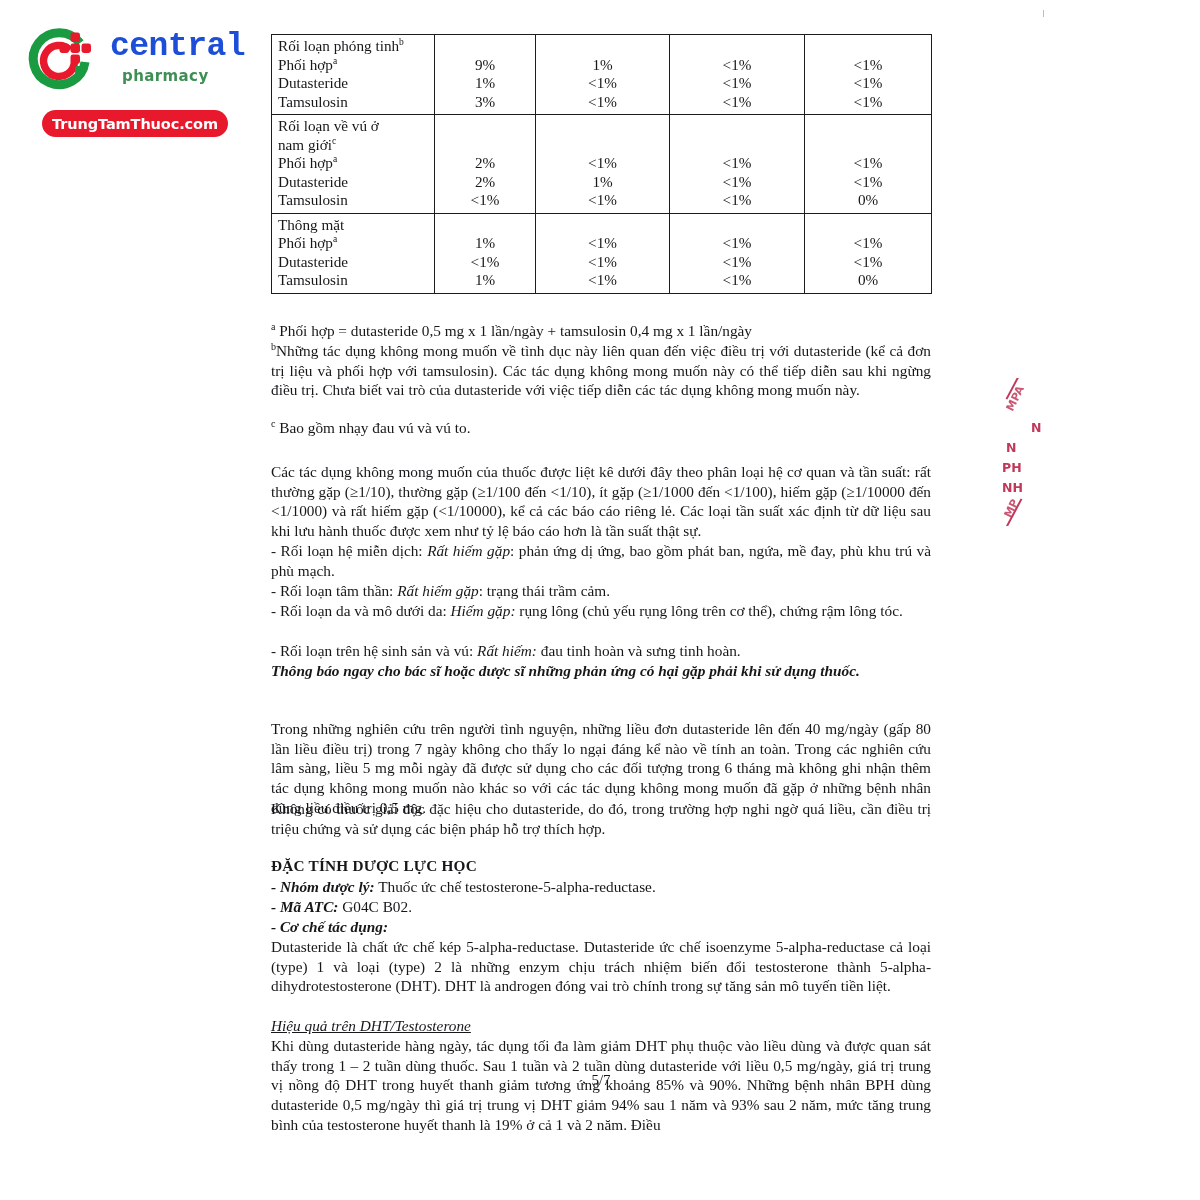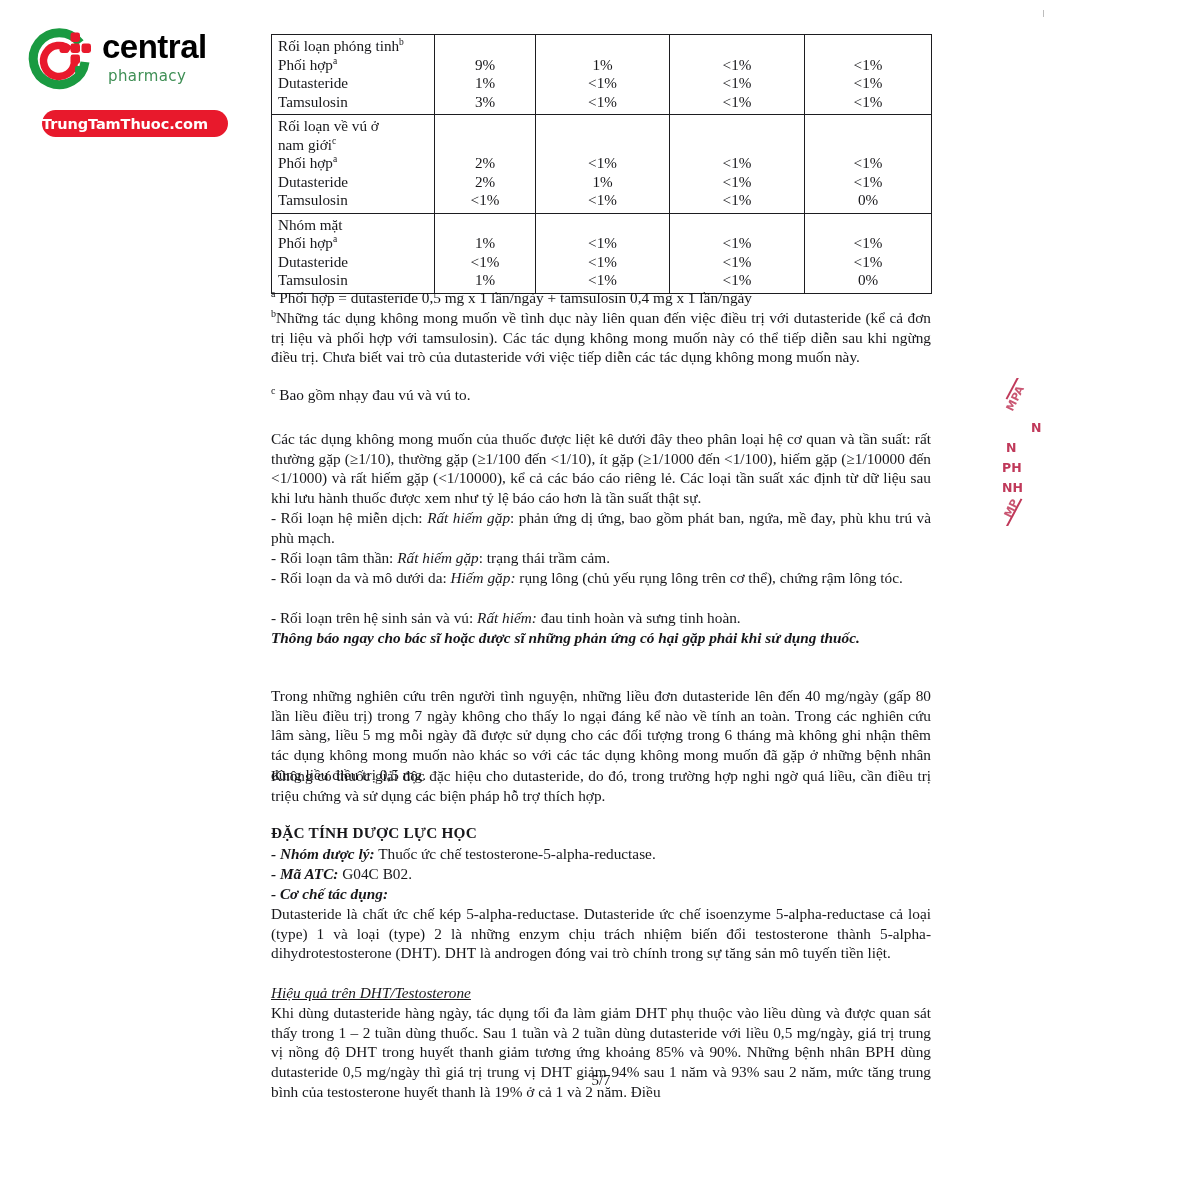--- a/index.html
+++ b/index.html
@@ -31,46 +31,48 @@
     width: 74px;
     height: 74px;
   }
   #logo-wordmark {
     position: absolute;
     left: 84px;
     top: 6px;
     width: 146px;
   }
   .logo-central {
-    font-family: Liberation Sans, sans-serif;
+    font-family: Liberation Mono, monospace;
     font-size: 33px;
     font-weight: bold;
-    color: #000000;
+    color: #1d4ed8;
     letter-spacing: -0.5px;
     line-height: 1;
+    margin-left: 8px;
   }
   .logo-pharmacy {
     font-family: "DejaVu Sans", sans-serif;
     font-size: 15px;
     color: #3f8f55;
     letter-spacing: 0.4px;
     margin-top: 4px;
-    margin-left: 6px;
+    margin-left: 20px;
+    font-weight: bold;
   }
   #logo-url-pill {
     position: absolute;
     left: 24px;
     top: 86px;
     width: 186px;
     height: 27px;
     background: #e8192c;
     border-radius: 14px;
     display: flex;
     align-items: center;
-    justify-content: flex-start;
+    justify-content: center;
   }
   #logo-url-pill span {
     font-family: "DejaVu Sans", sans-serif;
     font-size: 14.5px;
     font-weight: bold;
     color: #ffffff;
     letter-spacing: -0.1px;
   }
 
   
@@ -110,20 +112,21 @@
   .cellline.blank { visibility: hidden; }
   sup { font-size: 9.5px; vertical-align: super; line-height: 0; }
 
   
   .txt {
     position: absolute;
     width: 660px;
     font-size: 15.3px;
     line-height: 1.285;
     text-align: justify;
+    margin-top: 33px;
   }
   .txt.noj { text-align: left; }
   .hd-bold { font-weight: bold; }
   .hd-caps {
     font-weight: bold;
     letter-spacing: 0.2px;
   }
   .it { font-style: italic; }
   .bi { font-style: italic; font-weight: bold; }
   .ul { text-decoration: underline; font-style: italic; }
@@ -307,21 +310,21 @@
           <span class="cellline blank">-</span>
             <span class="cellline blank">-</span>
           <span class="cellline">&lt;1%</span>
           <span class="cellline">&lt;1%</span>
           <span class="cellline">0%</span>
         </td>
       </tr>
 
       <tr>
         <td class="lbl">
-          <span class="cellline">Nhóm mặt</span>
+          <span class="cellline">Thông mặt</span>
           <span class="cellline"><span>Phối hợp</span><sup>a</sup></span>
           <span class="cellline">Dutasteride</span>
           <span class="cellline">Tamsulosin</span>
         </td>
         <td class="val">
           <span class="cellline blank">-</span>
           <span class="cellline">1%</span>
           <span class="cellline">&lt;1%</span>
           <span class="cellline">1%</span>
         </td>

